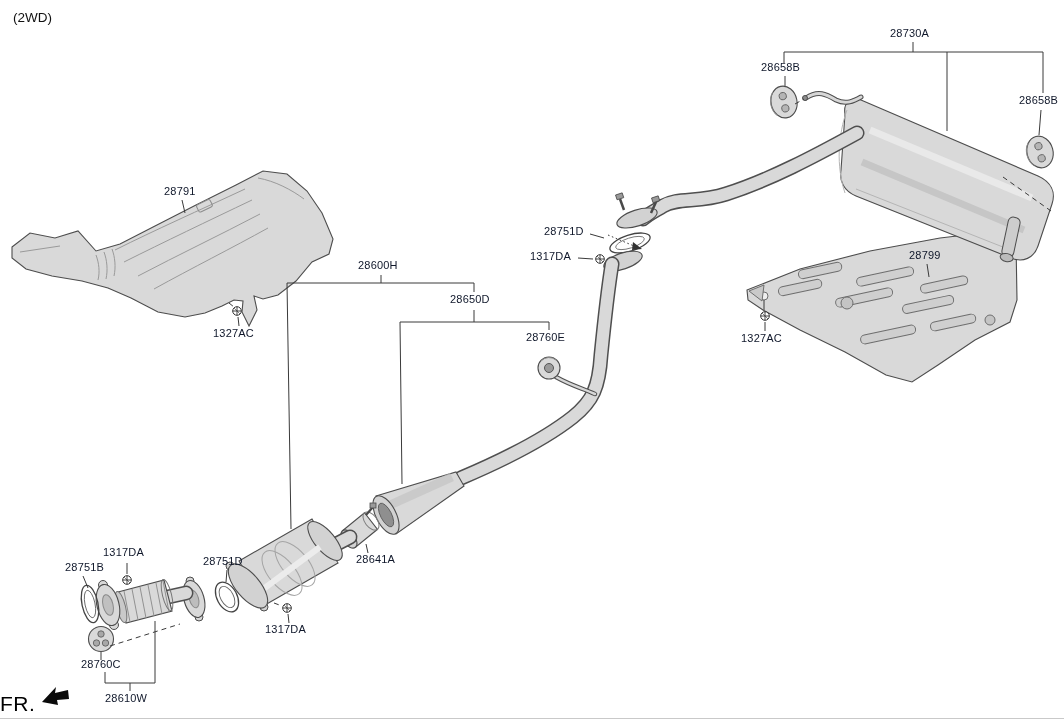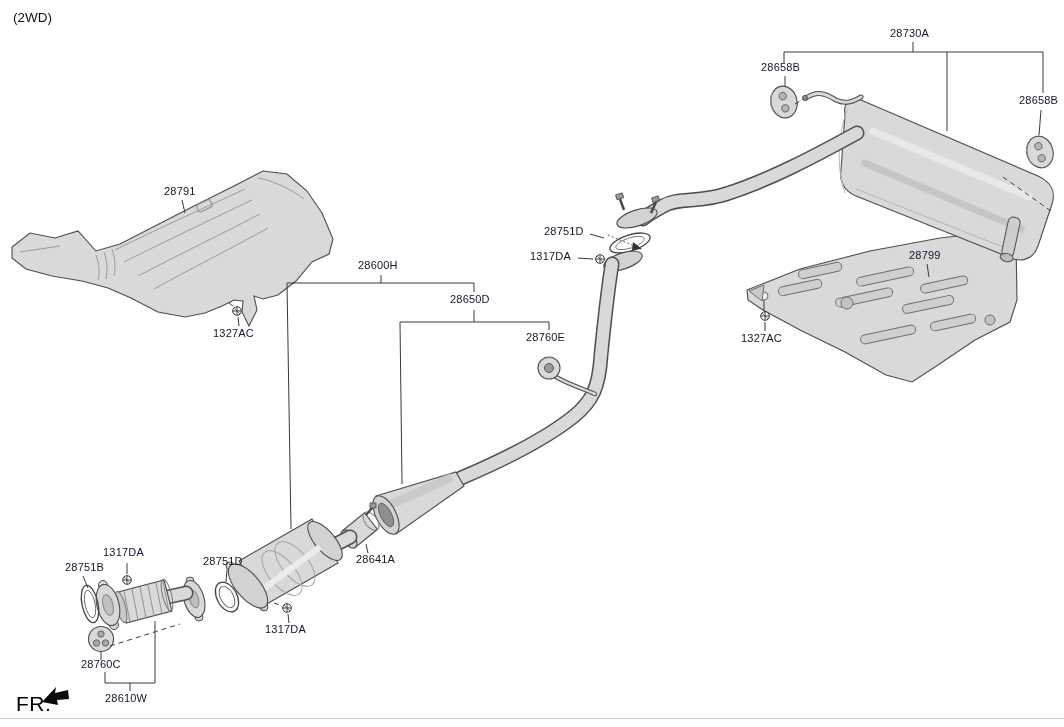--- a/index.html
+++ b/index.html
@@ -253,16 +253,16 @@
 <div class="callout" style="left:909px;top:249px;">28799</div>
 <div class="callout" style="left:741px;top:332px;">1327AC</div>
 <div class="callout" style="left:356px;top:553px;">28641A</div>
 <div class="callout" style="left:65px;top:561px;">28751B</div>
 <div class="callout" style="left:103px;top:546px;">1317DA</div>
 <div class="callout" style="left:203px;top:555px;">28751D</div>
 <div class="callout" style="left:265px;top:623px;">1317DA</div>
 <div class="callout" style="left:81px;top:658px;text-align:right;">28760C</div>
 <div class="callout" style="left:105px;top:692px;">28610W</div>
 
-<div class="fr" style="left:16px;top:692px;">FR.</div>
+<div class="fr" style="left:0;top:692px;">FR.</div>
 
 <div class="bottom-rule"></div>
 </div>
 
 </body></html>

